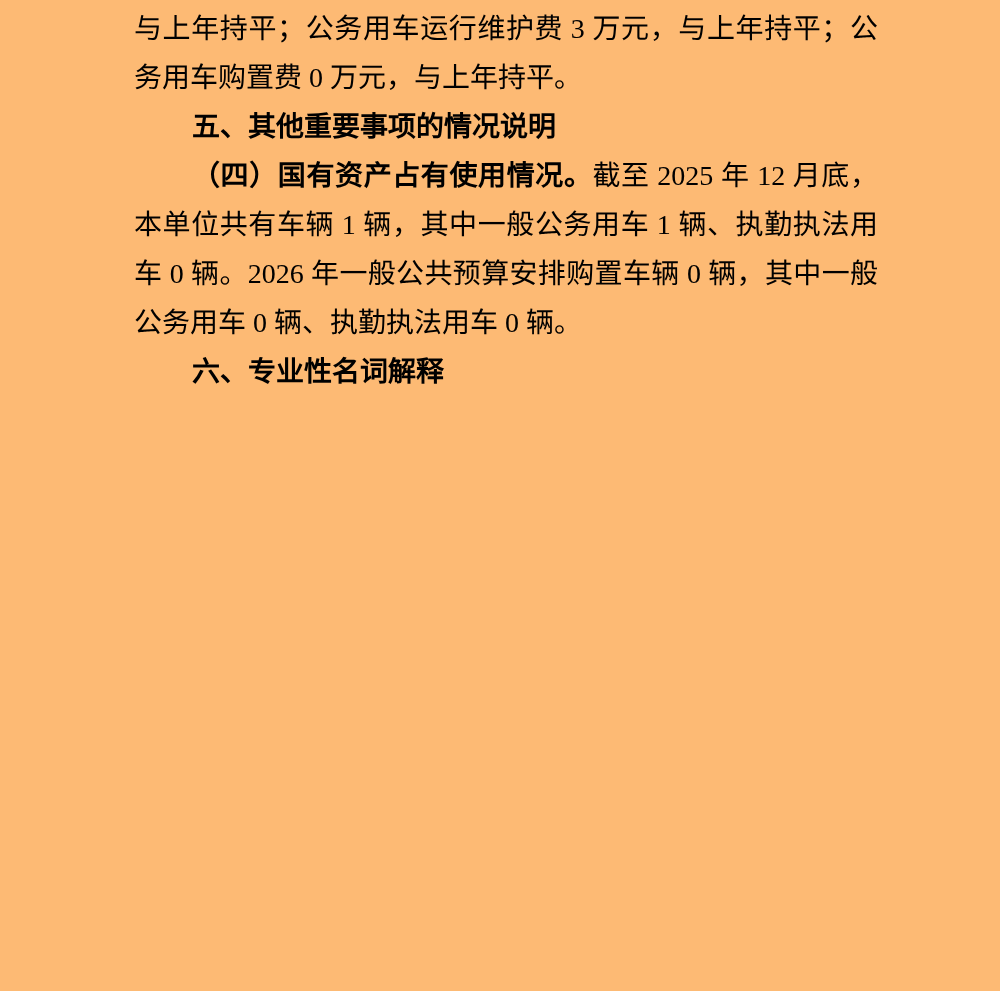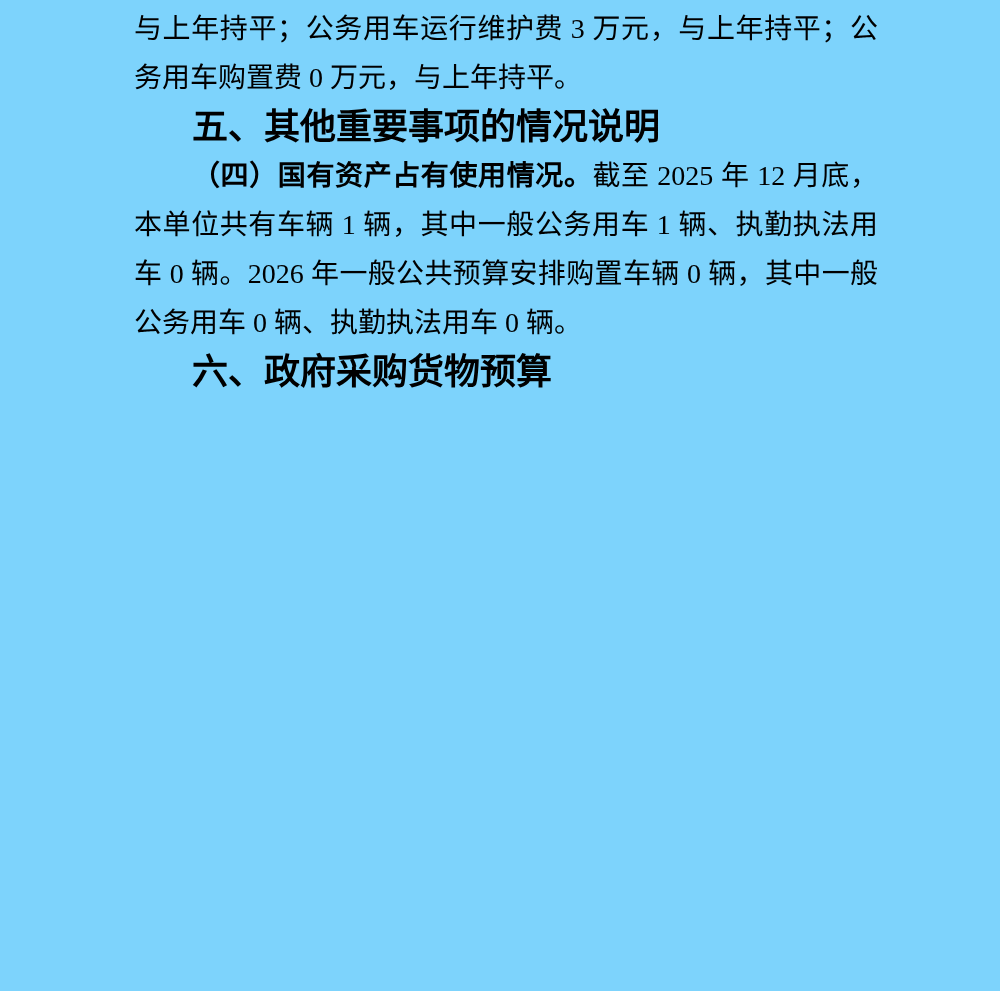--- a/index.html
+++ b/index.html
@@ -5,21 +5,21 @@
   html, body {
     margin: 0;
     padding: 0;
     background: #ffffff;
   }
   .page {
     position: relative;
     box-sizing: border-box;
     width: 1000px;
     height: 991px;
-    background: #7dd3fc;
+    background: #fdba74;
     color: #000000;
     padding: 4px 122px 0 134px;
     font-family: "Liberation Serif", "DejaVu Serif", serif;
     font-size: 28px;
     line-height: 49px;
     text-align: justify;
     text-align-last: left;
     overflow: hidden;
   }
   .para {
@@ -29,38 +29,38 @@
   .para.continuation {
     text-indent: 0;
   }
   .para .lead {
     font-weight: 700;
   }
   .section-heading {
     margin: 0;
     font-family: "Liberation Sans", "DejaVu Sans", sans-serif;
     font-weight: 700;
-    font-size: 36px;
+    font-size: 28px;
     line-height: 49px;
     text-indent: 58px;
     text-align: left;
   }
 </style>
 </head>
 <body>
 
 <div class="page">
 
   <p class="para continuation"><span>与上年持平；公务用车运行维护费 3 万元，与上年持平；公务用车购置费 0 万元，与上年持平。</span></p>
 
   <h2 class="section-heading">五、其他重要事项的情况说明</h2>
 
 
 
 
   <p class="para"><span class="lead">（四）国有资产占有使用情况。</span><span>截至 2025 年 12 月底，本单位共有车辆 1 辆，其中一般公务用车 1 辆、执勤执法用车 0 辆。2026 年一般公共预算安排购置车辆 0 辆，其中一般公务用车 0 辆、执勤执法用车 0 辆。</span></p>
 
-  <h2 class="section-heading">六、政府采购货物预算</h2>
+  <h2 class="section-heading">六、专业性名词解释</h2>
 
 
   <p class="para"></p>
 
 </div>
 
 </body></html>

